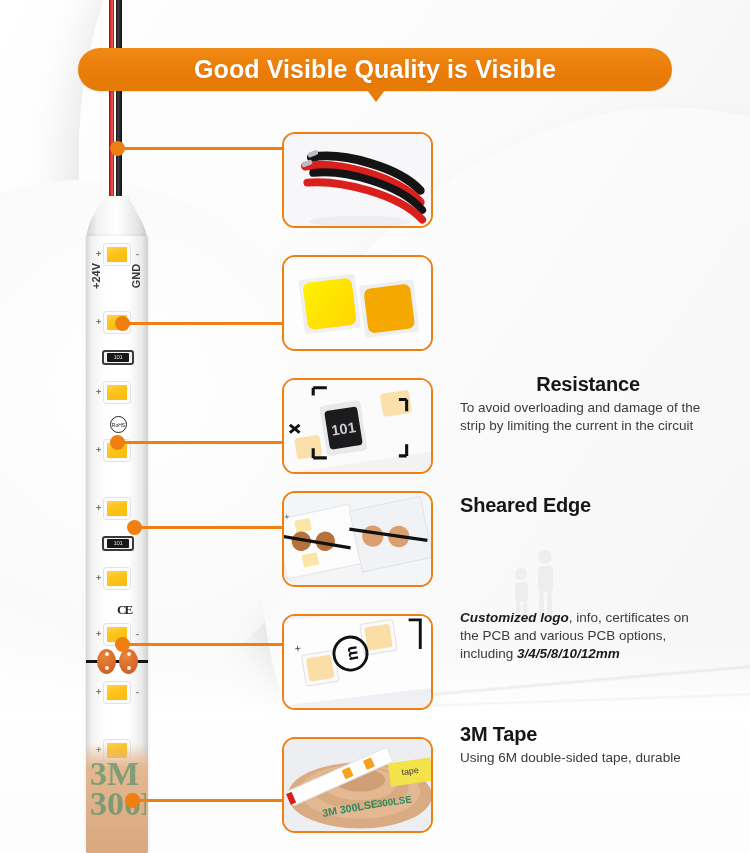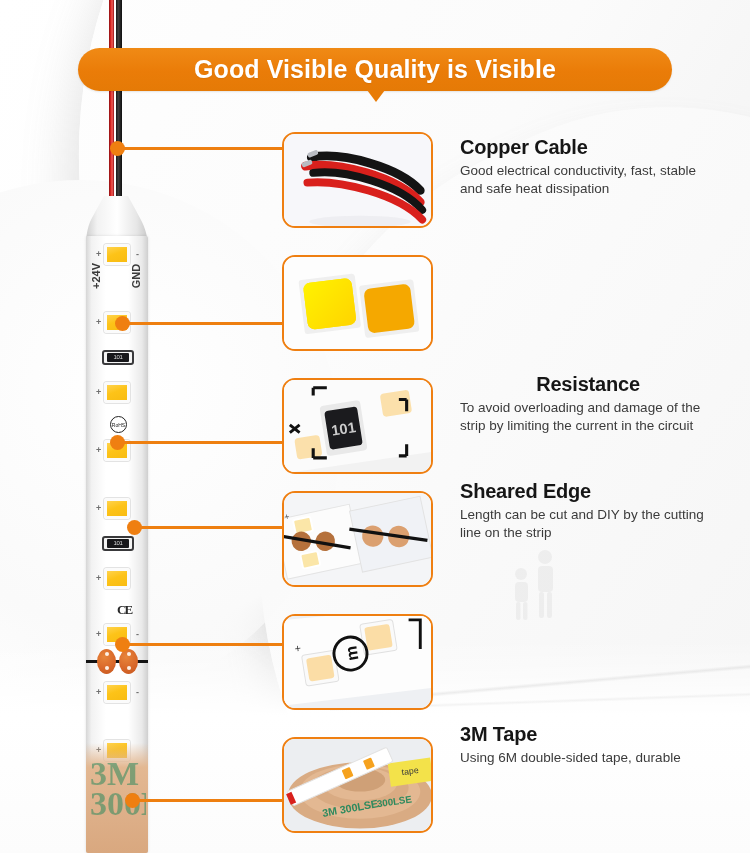--- a/index.html
+++ b/index.html
@@ -400,37 +400,33 @@
       <text x="130" y="36" font-size="9" fill="#3a3a3a" text-anchor="middle" font-family="Liberation Sans, sans-serif" transform="rotate(-8 130 36)">tape</text>
       <g transform="rotate(-24 60 44)">
         <rect x="4" y="30" width="112" height="16" rx="2" fill="#ffffff" stroke="#e2e2e2"></rect>
         <rect x="64" y="33" width="9" height="10" rx="1" fill="#f6a21e"></rect>
         <rect x="88" y="33" width="9" height="10" rx="1" fill="#f6a21e"></rect>
         <rect x="2" y="32" width="6" height="12" fill="#d9201c"></rect>
       </g>
     </svg>
   </div>
 
-  <div class="tb" style="top:136px">
-    <h3>Copper Cable</h3>
-    <p>Good electrical conductivity, fast, stable and safe heat dissipation</p>
-  </div>
 
 
   <div class="tb" style="top:373px">
     <h3 class="indent">Resistance</h3>
     <p>To avoid overloading and damage of the strip by limiting the current in the circuit</p>
   </div>
 
-  <div class="tb" style="top:480px">
+  <div class="tb" style="top:494px">
     <h3>Sheared Edge</h3>
-    <p>Length can be cut and DIY by the cutting line on the strip</p>
   </div>
 
   <div class="tb" style="top:609px">
+    <p><b>Customized logo</b>, info, certificates on the PCB and various PCB options, including <b>3/4/5/8/10/12mm</b></p>
   </div>
 
   <div class="tb" style="top:723px">
     <h3>3M Tape</h3>
     <p>Using 6M double-sided tape, durable</p>
   </div>
 
   <div class="banner">
     <span class="banner-title">Good Visible Quality is Visible</span>
   </div>

